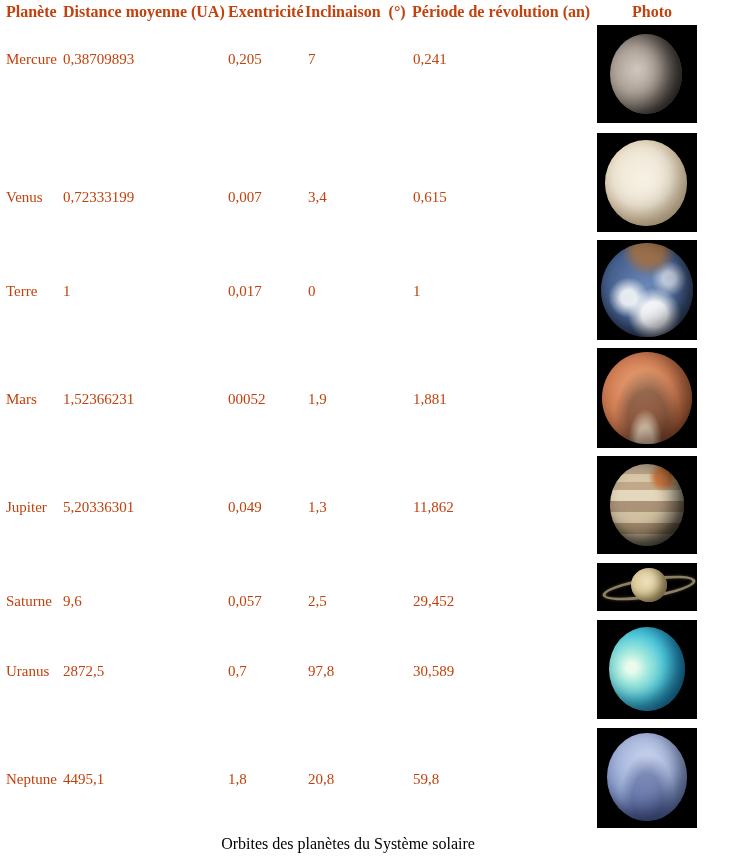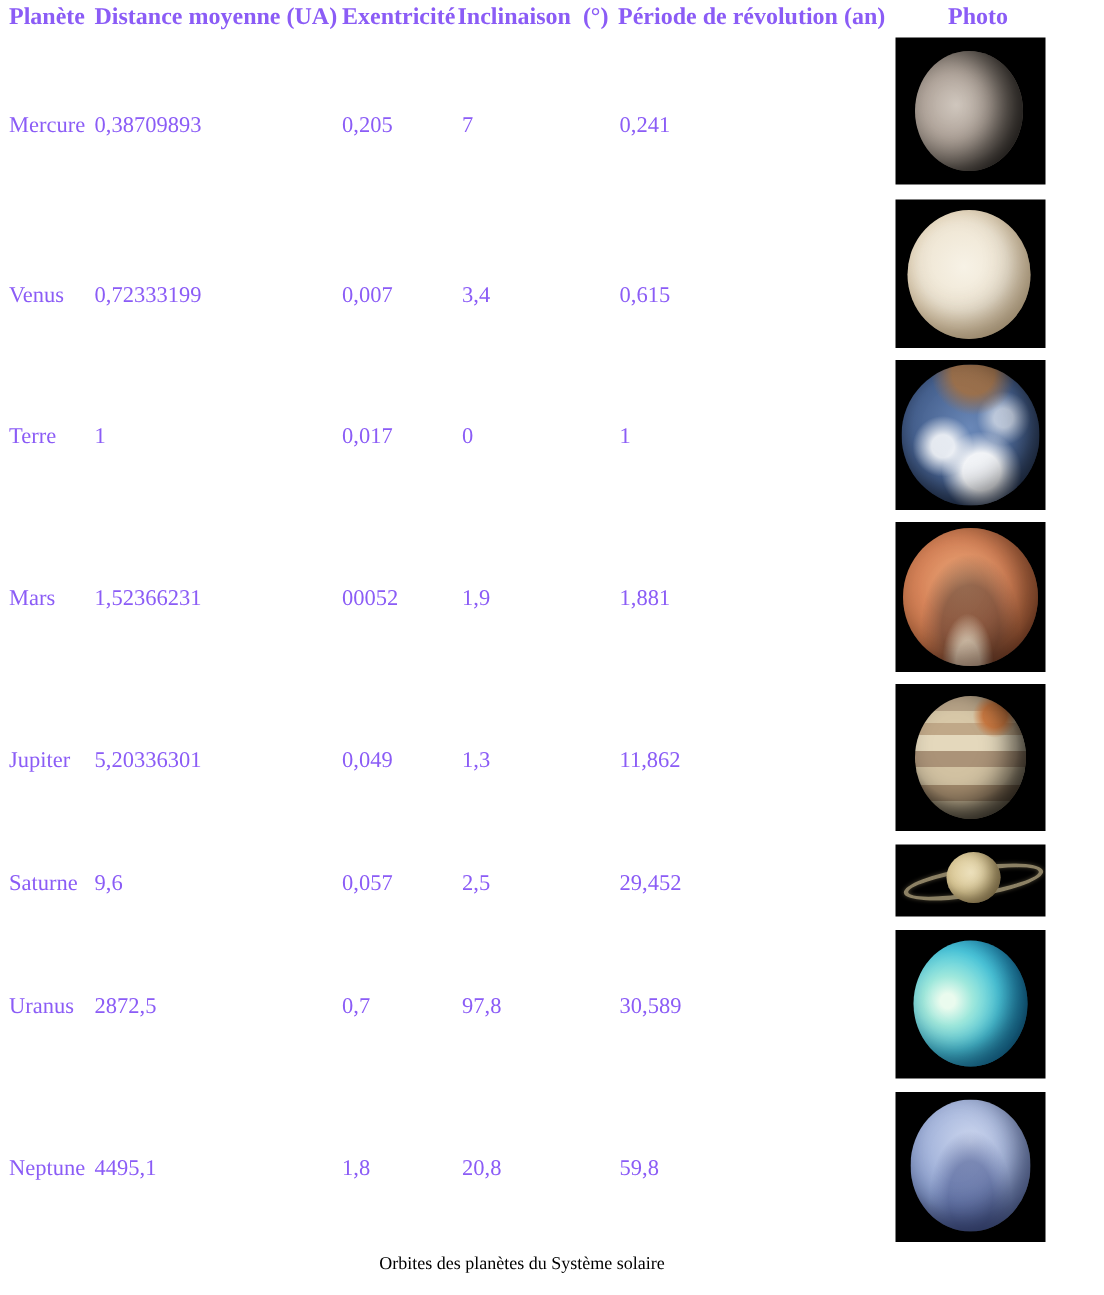--- a/index.html
+++ b/index.html
@@ -1,29 +1,29 @@
 <!DOCTYPE html>
 <html><head>
 <meta charset="utf-8">
 <style>
   html,body{margin:0;padding:0;background:#fff;}
   #stage{position:relative;width:736px;height:863px;background:#ffffff;overflow:hidden;
          font-family:"Liberation Serif",serif;color:#000;}
-  .cell{position:absolute;font-size:15px;line-height:1.1;color:#8b5cf6;white-space:pre;}
+  .cell{position:absolute;font-size:15px;line-height:1.1;color:#c2410c;white-space:pre;}
   .hdr{font-weight:bold;font-size:16px;top:3px;}
   .col-planet{left:6px}
   .col-dist{left:63px}
   .col-ecc{left:228px}
   .col-incl{left:308px}
   .col-per{left:413px}
   .hdr.col-incl{left:305px}
   .hdr.col-per{left:412px}
   .hdr-photo{left:632px}
-  .r0{top:76px}.r1{top:189px}.r2{top:283px}.r3{top:391px}
-  .r4{top:499px}.r5{top:581px}.r6{top:663px}.r7{top:771px}
+  .r0{top:51px}.r1{top:189px}.r2{top:283px}.r3{top:391px}
+  .r4{top:499px}.r5{top:593px}.r6{top:663px}.r7{top:771px}
 
   .photo{position:absolute;left:597px;width:100px;background:#000;overflow:hidden;}
   .ph0{top:25px;height:98px}
   .ph1{top:133px;height:99px}
   .ph2{top:240px;height:100px}
   .ph3{top:348px;height:100px}
   .ph4{top:456px;height:98px}
   .ph5{top:563px;height:48px}
   .ph6{top:620px;height:99px}
   .ph7{top:728px;height:100px}
@@ -73,21 +73,21 @@
     background:radial-gradient(circle at 30% 48%,#eafbee 0 7%,#9fe8dc 24%,#4cc8dc 50%,#28a0c8 72%,#0c5880 90%,#022030 100%);
     box-shadow:inset -10px -8px 18px rgba(0,20,40,.6);}
   
   .sp-neptune{left:10px;top:5px;width:80px;height:88px;
     background:
       radial-gradient(ellipse at 50% 74%,rgba(70,85,140,.55) 0 26%,rgba(70,85,140,0) 48%),
       radial-gradient(circle at 50% 32%,#ccd6ee 0%,#a6b6dc 40%,#8498c8 66%,#5c6c9c 86%,#1c2440 100%);
     box-shadow:inset -8px -10px 18px rgba(10,15,40,.55);}
 
   .caption{position:absolute;top:835px;left:0;width:696px;text-align:center;
-    font-size:12px;color:#000;}
+    font-size:16px;color:#000;}
 </style>
 </head>
 <body>
 
 <div id="stage">
 
   <div>
     <span class="cell hdr col-planet">Planète</span>
     <span class="cell hdr col-dist">Distance moyenne (UA)</span>
     <span class="cell hdr col-ecc">Exentricité</span>

